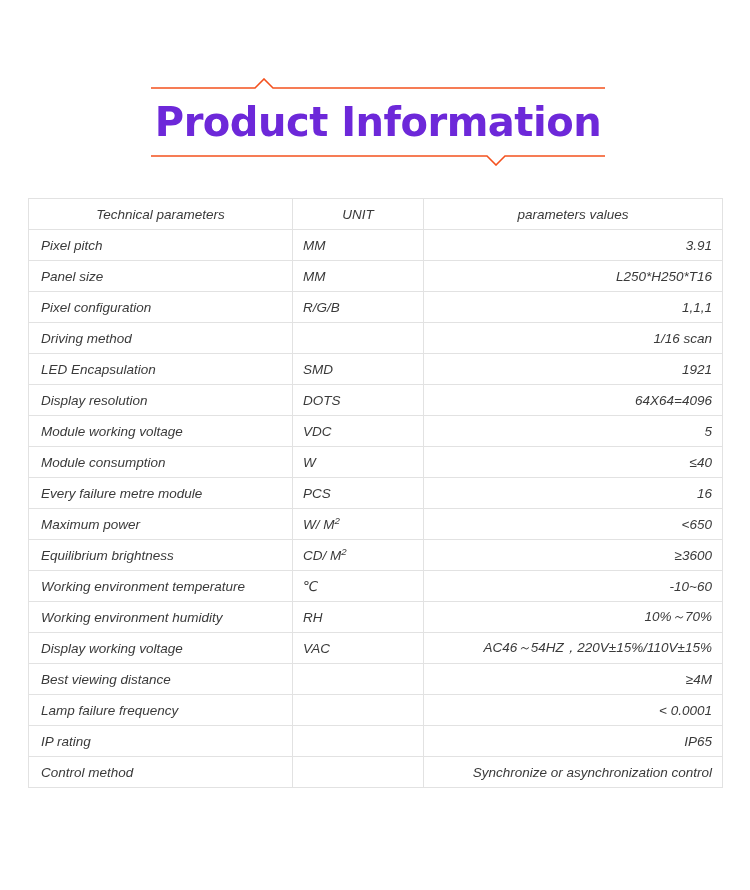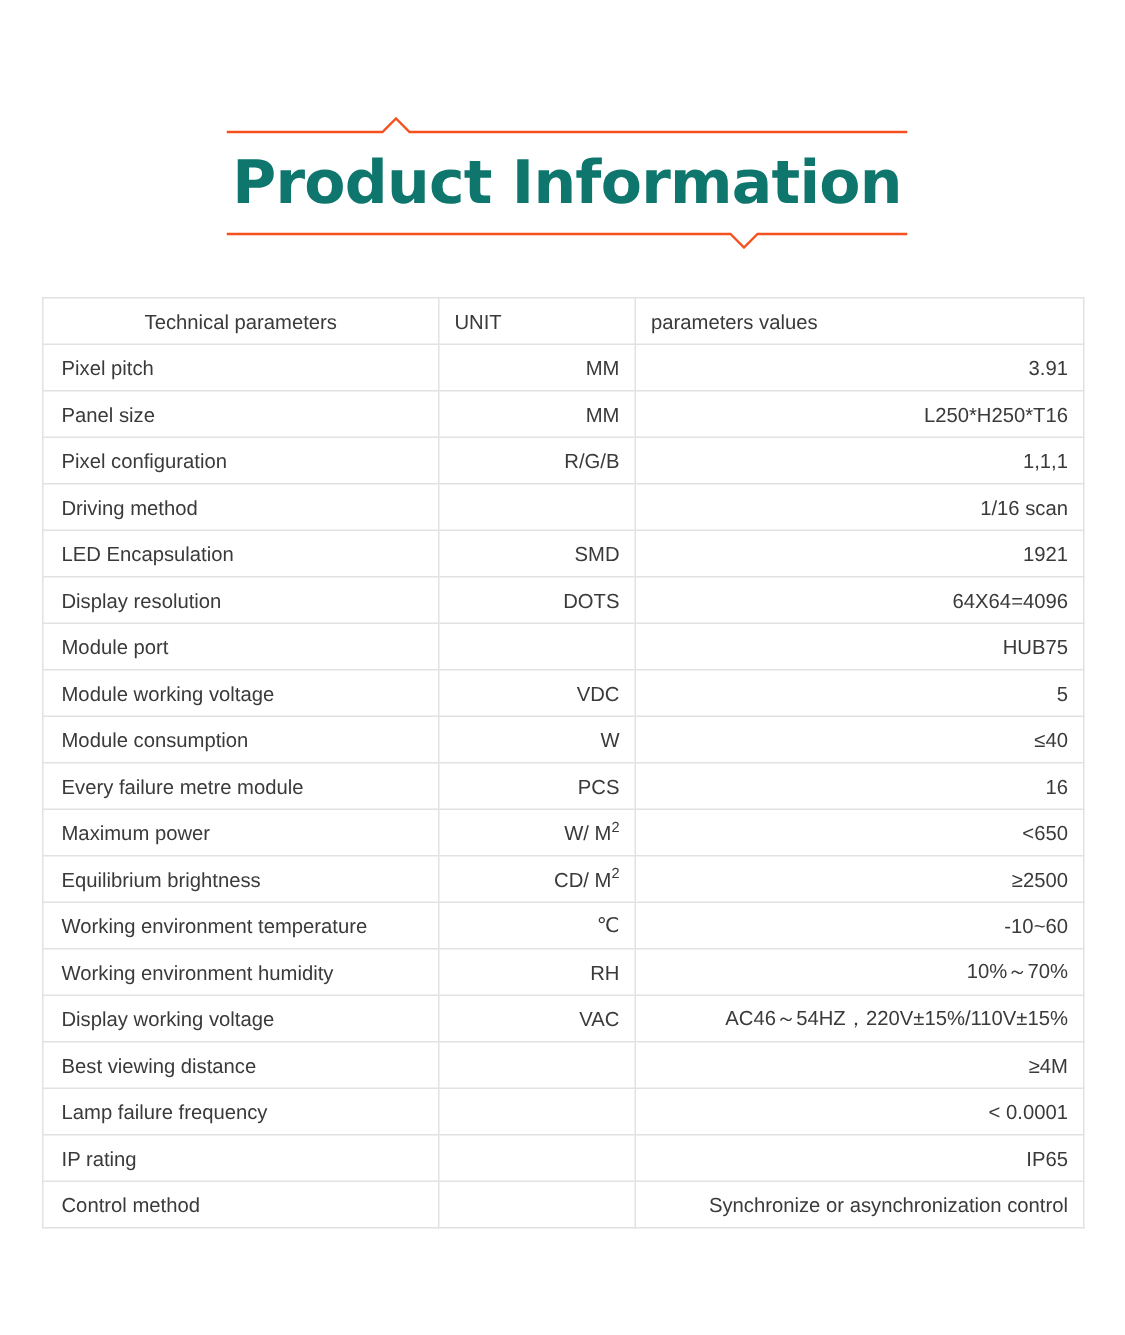--- a/index.html
+++ b/index.html
@@ -57,41 +57,42 @@
 
   
   .spec-table {
     position: absolute;
     left: 28px;
     top: 198px;
     width: 694px;
     border-collapse: collapse;
     table-layout: fixed;
     font-size: 13.5px;
+    font-style: italic;
   }
   .spec-table col.c-param { width: 264px; }
   .spec-table col.c-unit  { width: 131px; }
   .spec-table col.c-value { width: 299px; }
 
   .spec-table td {
     height: 30px;
     border: 1px solid #e2e2e2;
     padding: 0 10px;
     color: #3a3a3a;
     font-weight: 400;
     vertical-align: middle;
     overflow: hidden;
     white-space: nowrap;
   }
 
   .spec-table tr.header-row td {
-    text-align: left;
+    text-align: center;
   }
   .spec-table td.col-param { text-align: left; padding-left: 12px; }
-  .spec-table td.col-unit  { text-align: right; }
+  .spec-table td.col-unit  { text-align: left; }
   .spec-table td.col-value { text-align: right; }
 
   .spec-table tr.header-row td.col-param {
     text-align: center;
     padding-left: 10px;
   }
 
   sup { font-size: 0.72em; vertical-align: super; line-height: 0; }
 </style>
 </head>
@@ -100,21 +101,21 @@
 <div class="page">
 
   <div class="title-block">
 
     <div class="rule rule-top">
       <svg width="454" height="12" viewBox="0 0 454 12" xmlns="http://www.w3.org/2000/svg">
         <polyline points="0,10 104,10 113,1 122,10 454,10" fill="none" stroke="#F4511E" stroke-width="1.6"></polyline>
       </svg>
     </div>
 
-    <div class="title-text" style="color:#0f766e">Product Information</div>
+    <div class="title-text" style="color:#6d28d9">Product Information</div>
 
     <div class="rule rule-bottom">
       <svg width="454" height="12" viewBox="0 0 454 12" xmlns="http://www.w3.org/2000/svg">
         <polyline points="0,2 336,2 345,11 354,2 454,2" fill="none" stroke="#F4511E" stroke-width="1.6"></polyline>
       </svg>
     </div>
 
   </div>
 
   <table class="spec-table">
@@ -153,25 +154,20 @@
           <td class="col-param">LED Encapsulation</td>
           <td class="col-unit">SMD</td>
           <td class="col-value">1921</td>
         </tr>
         <tr>
           <td class="col-param">Display resolution</td>
           <td class="col-unit">DOTS</td>
           <td class="col-value">64X64=4096</td>
         </tr>
         <tr>
-          <td class="col-param">Module port</td>
-          <td class="col-unit"></td>
-          <td class="col-value">HUB75</td>
-        </tr>
-        <tr>
           <td class="col-param">Module working voltage</td>
           <td class="col-unit">VDC</td>
           <td class="col-value">5</td>
         </tr>
         <tr>
           <td class="col-param">Module consumption</td>
           <td class="col-unit">W</td>
           <td class="col-value">≤40</td>
         </tr>
         <tr>
@@ -180,21 +176,21 @@
           <td class="col-value">16</td>
         </tr>
         <tr>
           <td class="col-param">Maximum power</td>
           <td class="col-unit">W/ M<sup>2</sup></td>
           <td class="col-value">&lt;650</td>
         </tr>
         <tr>
           <td class="col-param">Equilibrium brightness</td>
           <td class="col-unit">CD/ M<sup>2</sup></td>
-          <td class="col-value">≥2500</td>
+          <td class="col-value">≥3600</td>
         </tr>
         <tr>
           <td class="col-param">Working environment temperature</td>
           <td class="col-unit">℃</td>
           <td class="col-value">-10~60</td>
         </tr>
         <tr>
           <td class="col-param">Working environment humidity</td>
           <td class="col-unit">RH</td>
           <td class="col-value">10%～70%</td>

